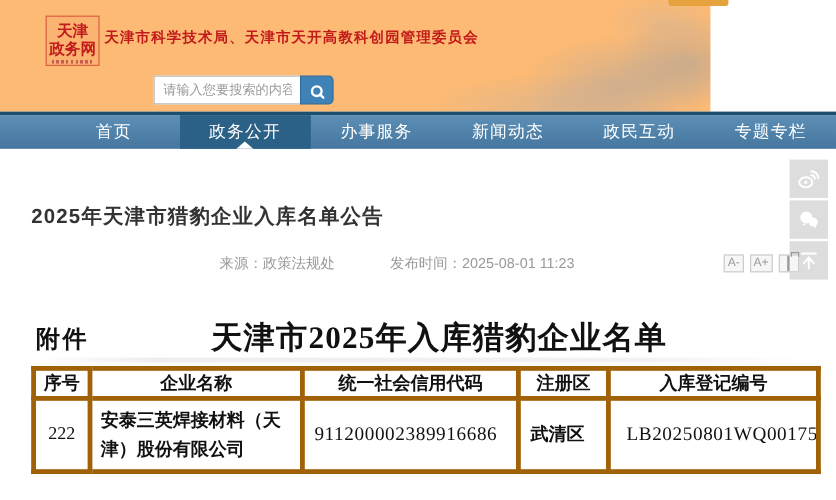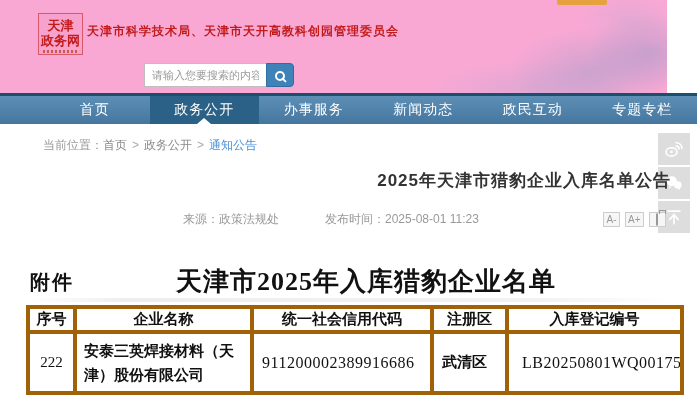--- a/index.html
+++ b/index.html
@@ -1,39 +1,39 @@
 <!DOCTYPE html>
 <html><head>
 <meta charset="utf-8">
 <style>
   * { margin:0; padding:0; box-sizing:border-box; }
   body { background:#fff; font-family:"Liberation Sans", sans-serif; }
   .page { position:relative; width:697px; height:417px; background:#fff; overflow:hidden; }
 
   
-  .site-header { position:absolute; left:0; top:0; width:667px; height:93px; background:#f9a8d4; }
+  .site-header { position:absolute; left:0; top:0; width:592px; height:93px; background:#fdba74; }
   .header-art { position:absolute; right:0; top:0; width:330px; height:93px; pointer-events:none;
     background:
       radial-gradient(ellipse 120px 60px at 78% 75%, rgba(110,150,195,.30), transparent 70%),
       radial-gradient(ellipse 90px 55px at 95% 55%, rgba(95,140,190,.28), transparent 70%),
       radial-gradient(ellipse 150px 40px at 60% 95%, rgba(130,165,205,.22), transparent 70%),
       radial-gradient(ellipse 70px 35px at 88% 20%, rgba(140,170,210,.18), transparent 70%);
   }
   .accent-bar { position:absolute; left:557px; top:0; width:50px; height:5px; background:#e6a23c; border-radius:0 0 2px 2px; }
 
   .seal { position:absolute; left:38px; top:13px; width:45px; height:42px; color:#c21b1b;
     font-family:"Liberation Serif", serif; font-weight:bold; font-size:13px; line-height:15px;
     text-align:center; border:1px solid rgba(194,27,27,.55); padding-top:4px; background:rgba(210,60,50,.05); }
   .seal::after { content:""; display:block; height:3px; margin:2px 4px 0;
     background:repeating-linear-gradient(90deg,#c95b50 0 2px, transparent 2px 4px); }
 
   .site-title { position:absolute; left:87px; top:23px; font-size:12px; font-weight:bold;
     color:#c21b1b; letter-spacing:1px; white-space:nowrap; }
 
-  .search-box { position:absolute; left:144px; top:63px; height:24px; display:flex; }
+  .search-box { position:absolute; left:128px; top:63px; height:24px; display:flex; }
   .search-input { width:122px; height:24px; border:1px solid #bfbfbf; border-right:none;
     font-size:11px; padding:0 7px; color:#333; outline:none; background:#fff; }
   .search-input::placeholder { color:#9a9a9a; }
   .search-btn { width:28px; height:24px; background:#3e82b8; border:1px solid #2f6da0;
     border-radius:0 4px 4px 0; cursor:pointer; position:relative; }
   .mag { display:block; width:10px; height:10px; border:2px solid #fff; border-radius:50%;
     margin:2px auto 0; position:relative; }
   .mag::after { content:""; position:absolute; width:6px; height:2px; background:#fff;
     bottom:-2px; right:-4px; transform:rotate(45deg); border-radius:1px; }
 
@@ -52,21 +52,21 @@
   .breadcrumb .crumb { color:#888; text-decoration:none; cursor:pointer; }
   .breadcrumb .sep { margin:0 5px; color:#aaa; }
   .breadcrumb .crumb.current { color:#4a90d9; }
 
   
   .share-bar { position:absolute; right:7px; top:133px; width:32px; display:flex; flex-direction:column; gap:2px; }
   .share-btn { width:32px; height:32px; background:#dddddd; border:none; cursor:pointer;
     display:flex; align-items:center; justify-content:center; }
 
   
-  .article-title { position:absolute; left:26px; top:169px; width:645px; text-align:right;
+  .article-title { position:absolute; left:26px; top:169px; width:645px; text-align:left;
     font-size:17px; font-weight:bold; color:#333; letter-spacing:1px; }
   .meta-row { position:absolute; left:183px; top:211px; font-size:12px; color:#999; display:flex; gap:46px; white-space:nowrap; }
   .toolbar { position:absolute; left:603px; top:212px; display:flex; gap:5px; }
   .tool-btn { min-width:17px; height:15px; border:1px solid #ccc; background:#f6f6f6;
     color:#999; font-size:10px; line-height:12px; text-align:center; padding:0 2px; cursor:pointer; }
   .print-glyph { position:relative; width:11px; height:6px; border:1px solid #999;
     border-radius:1px; margin:4px auto 0; }
   .print-glyph::before { content:""; position:absolute; left:2px; top:-4px; width:5px; height:3px;
     border:1px solid #999; border-bottom:none; }
 
@@ -119,23 +119,20 @@
 
   <nav class="main-nav">
     <a class="nav-item">首页</a>
     <a class="nav-item active">政务公开</a>
     <a class="nav-item">办事服务</a>
     <a class="nav-item">新闻动态</a>
     <a class="nav-item">政民互动</a>
     <a class="nav-item">专题专栏</a>
   </nav>
 
-  <div class="breadcrumb">
-    <span>当前位置：</span><span class="crumb">首页</span><span class="sep">&gt;</span><span class="crumb">政务公开</span><span class="sep">&gt;</span><span class="crumb current">通知公告</span>
-  </div>
 
   <aside class="share-bar">
     <button class="share-btn">
       <svg width="20" height="20" viewBox="0 0 24 24">
         <ellipse cx="9" cy="15.5" rx="6.5" ry="5" fill="none" stroke="#fff" stroke-width="2"></ellipse>
         <circle cx="9" cy="15.5" r="1.6" fill="#fff"></circle>
         <path d="M14.5 4.5c4 0 7 3 7 7" fill="none" stroke="#fff" stroke-width="2" stroke-linecap="round"></path>
         <path d="M14.5 8.5c2 0 3.5 1.5 3.5 3.5" fill="none" stroke="#fff" stroke-width="2" stroke-linecap="round"></path>
       </svg>
     </button>

